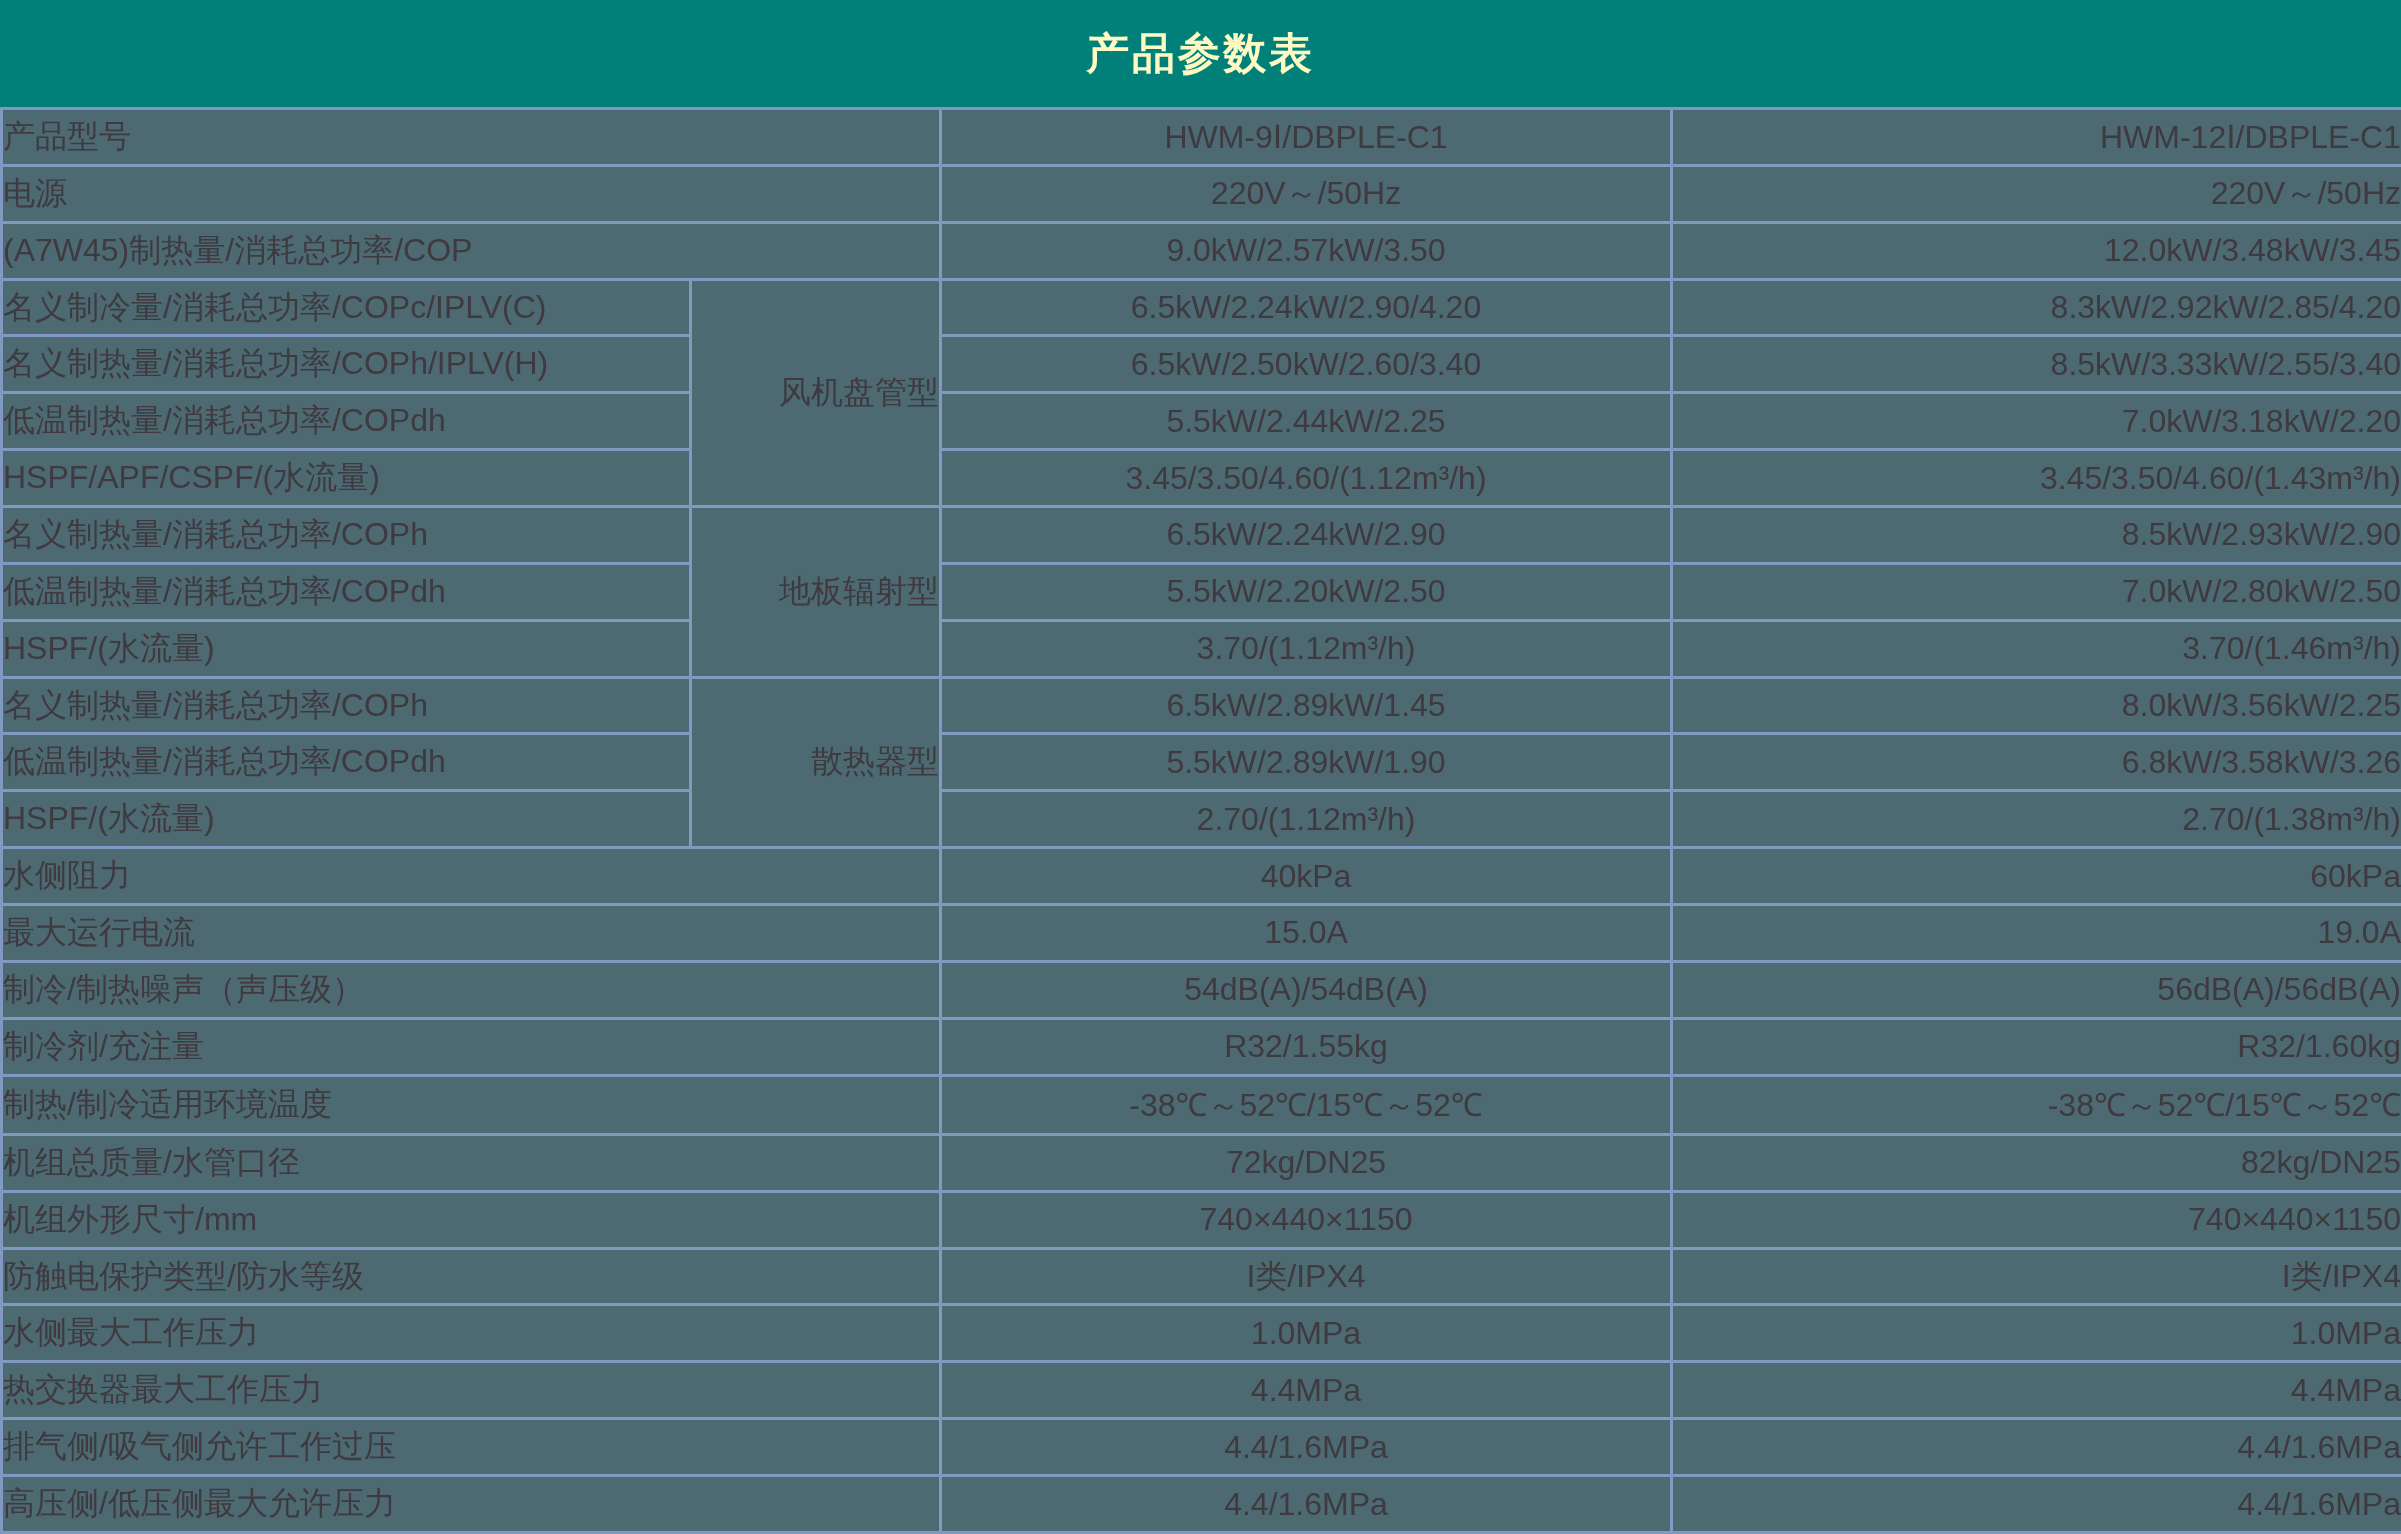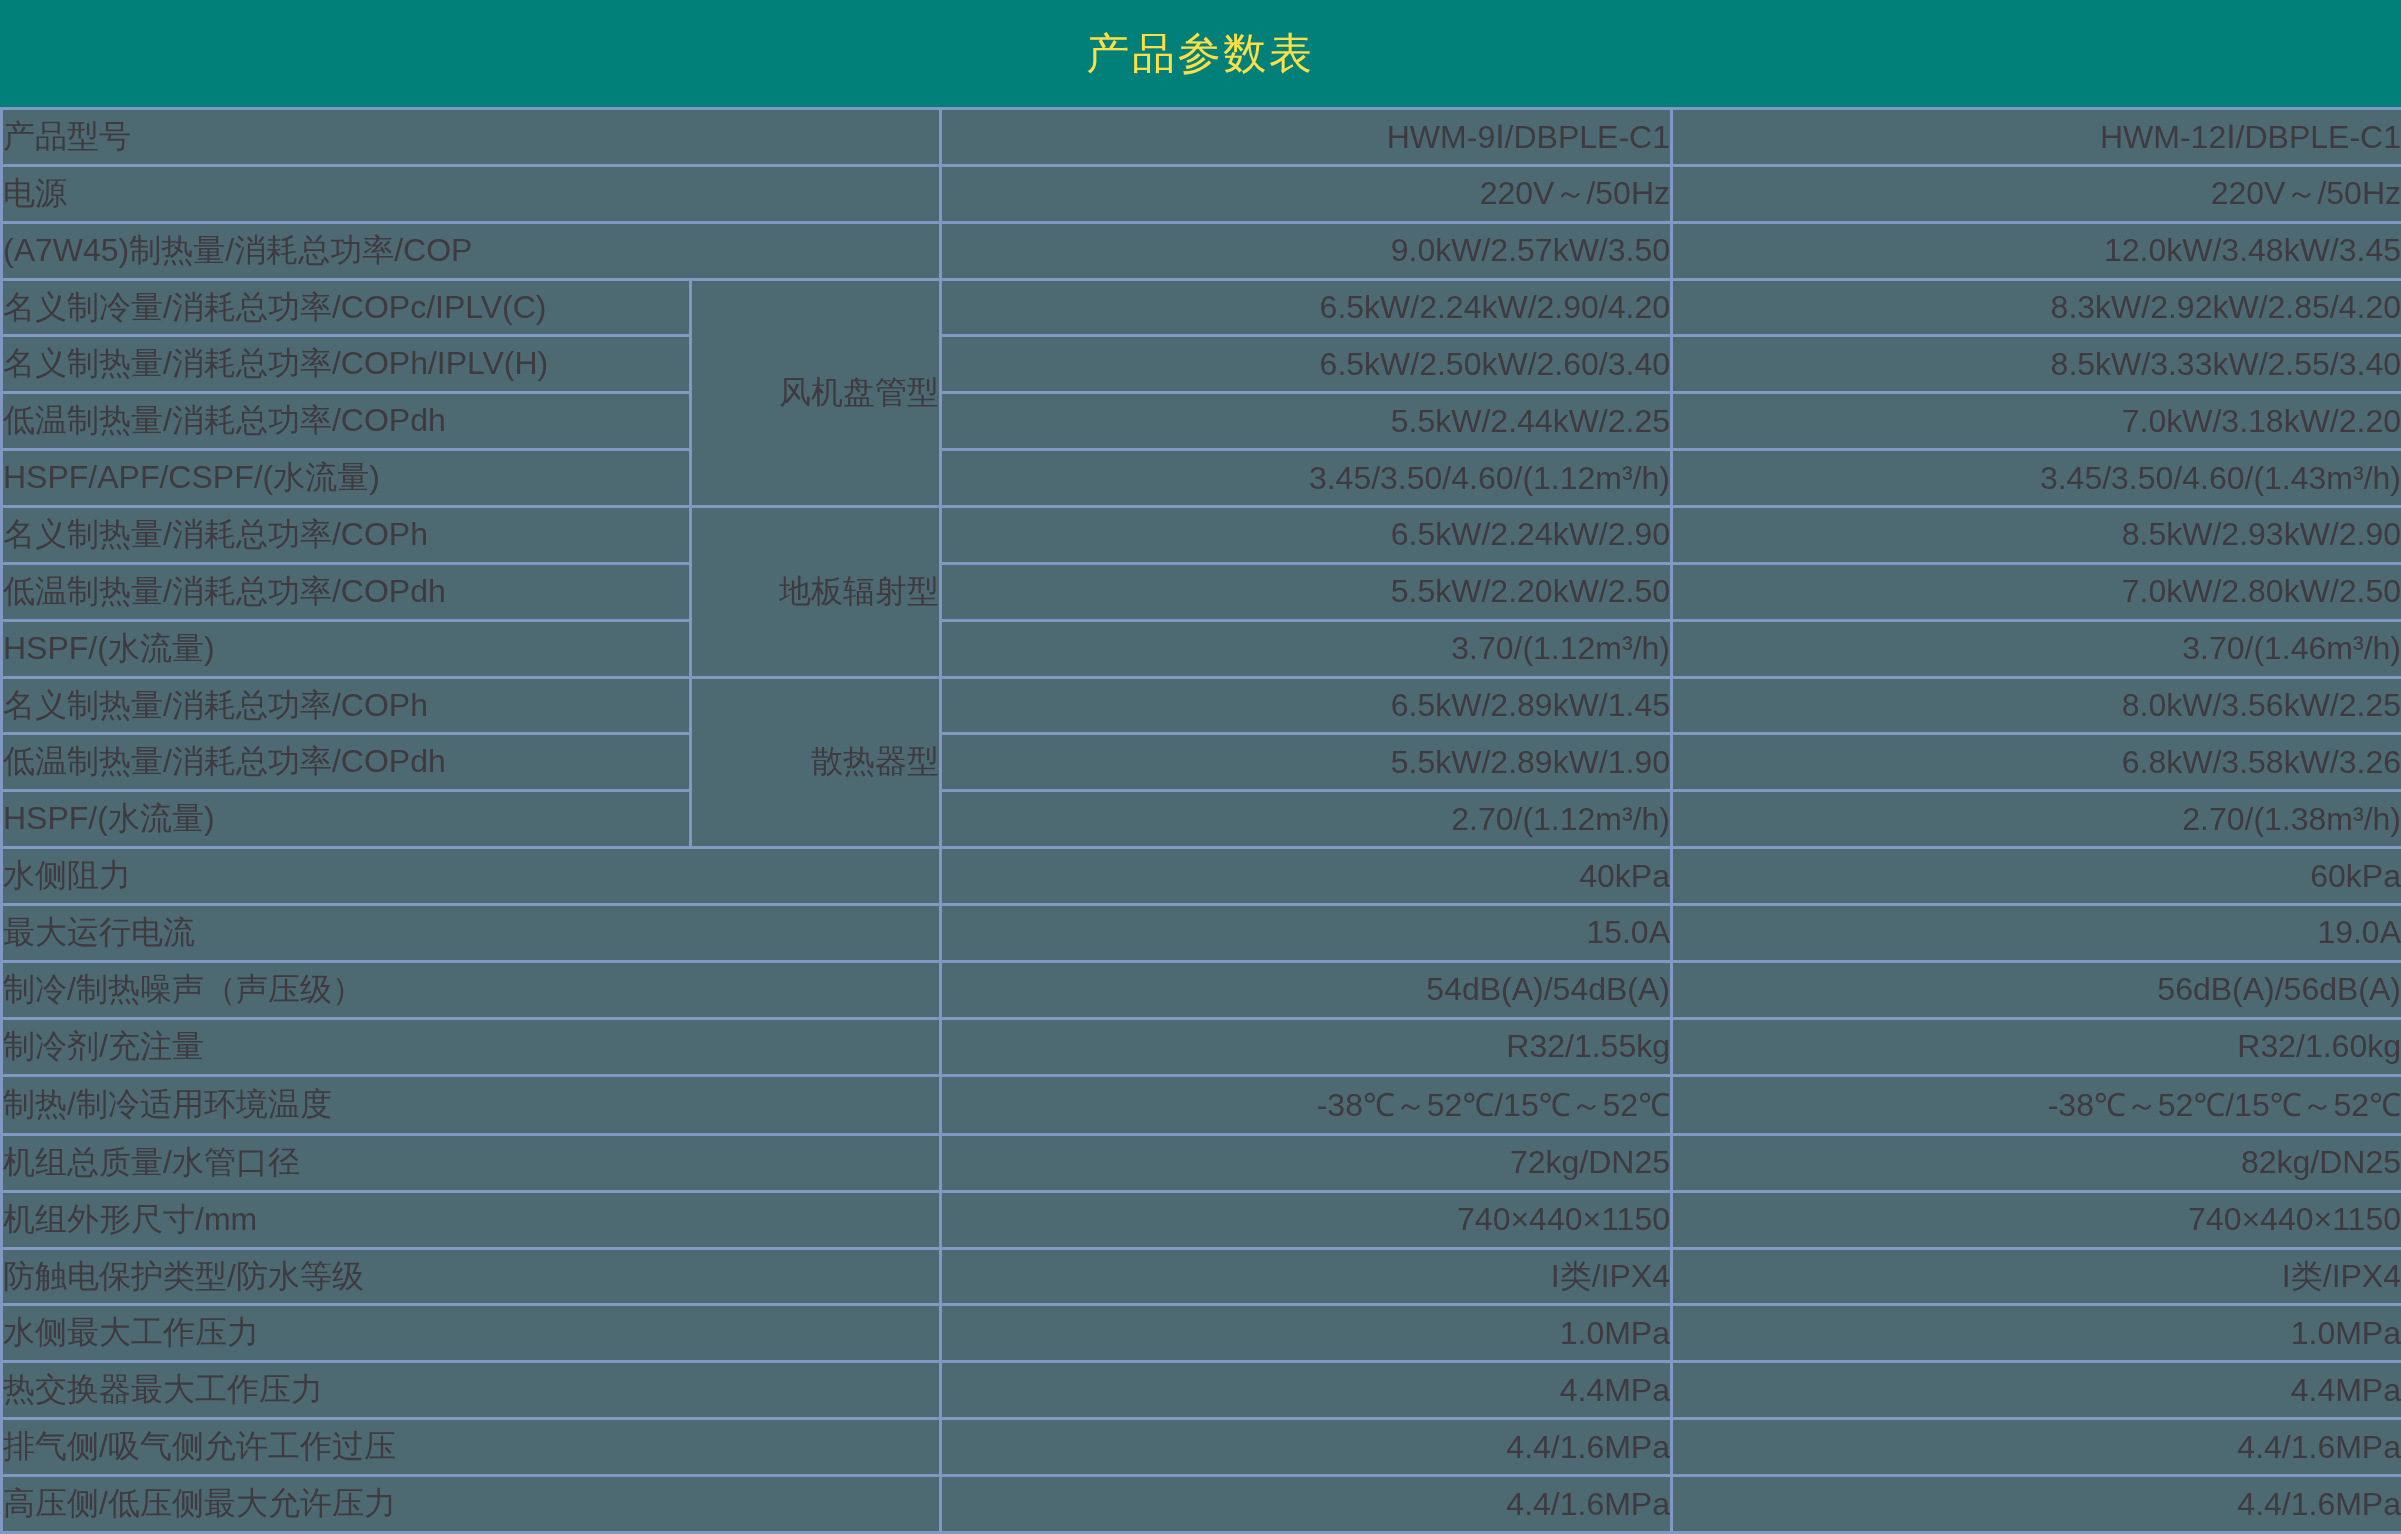--- a/index.html
+++ b/index.html
@@ -15,23 +15,23 @@
     position: relative;
     width: 100%;
     height: 107px;
     background: #008079;
   }
   .header .title {
     position: absolute;
     left: 50%;
     top: 50%;
     transform: translate(-50%, -50%);
-    color: #fde047;
+    color: #fef9c3;
     font-size: 43px;
-    font-weight: normal;
+    font-weight: bold;
     letter-spacing: 2.7px;
     white-space: nowrap;
   }
   .header .note {
     position: absolute;
     right: 43px;
     top: 50%;
     transform: translateY(-50%);
     color: #FFFFFF;
     font-size: 38px;
@@ -50,21 +50,21 @@
     background: #4D6A72;
     color: #3E3A40;
     font-size: 32px;
     vertical-align: middle;
     padding: 0;
     overflow: hidden;
     white-space: nowrap;
   }
   td.lbl { padding-left: 64px; text-align: left; }
   td.grp { text-align: right; }
-  td.v1  { padding-left: 208px; text-align: right; }
+  td.v1  { padding-left: 208px; text-align: center; }
   td.v2  { padding-left: 233px; text-align: right; }
   tr.r   { height: 44px; }
 </style>
 </head>
 <body>
 
 <div class="page">
 
   <div class="header">
     <div class="title">产品参数表</div>

